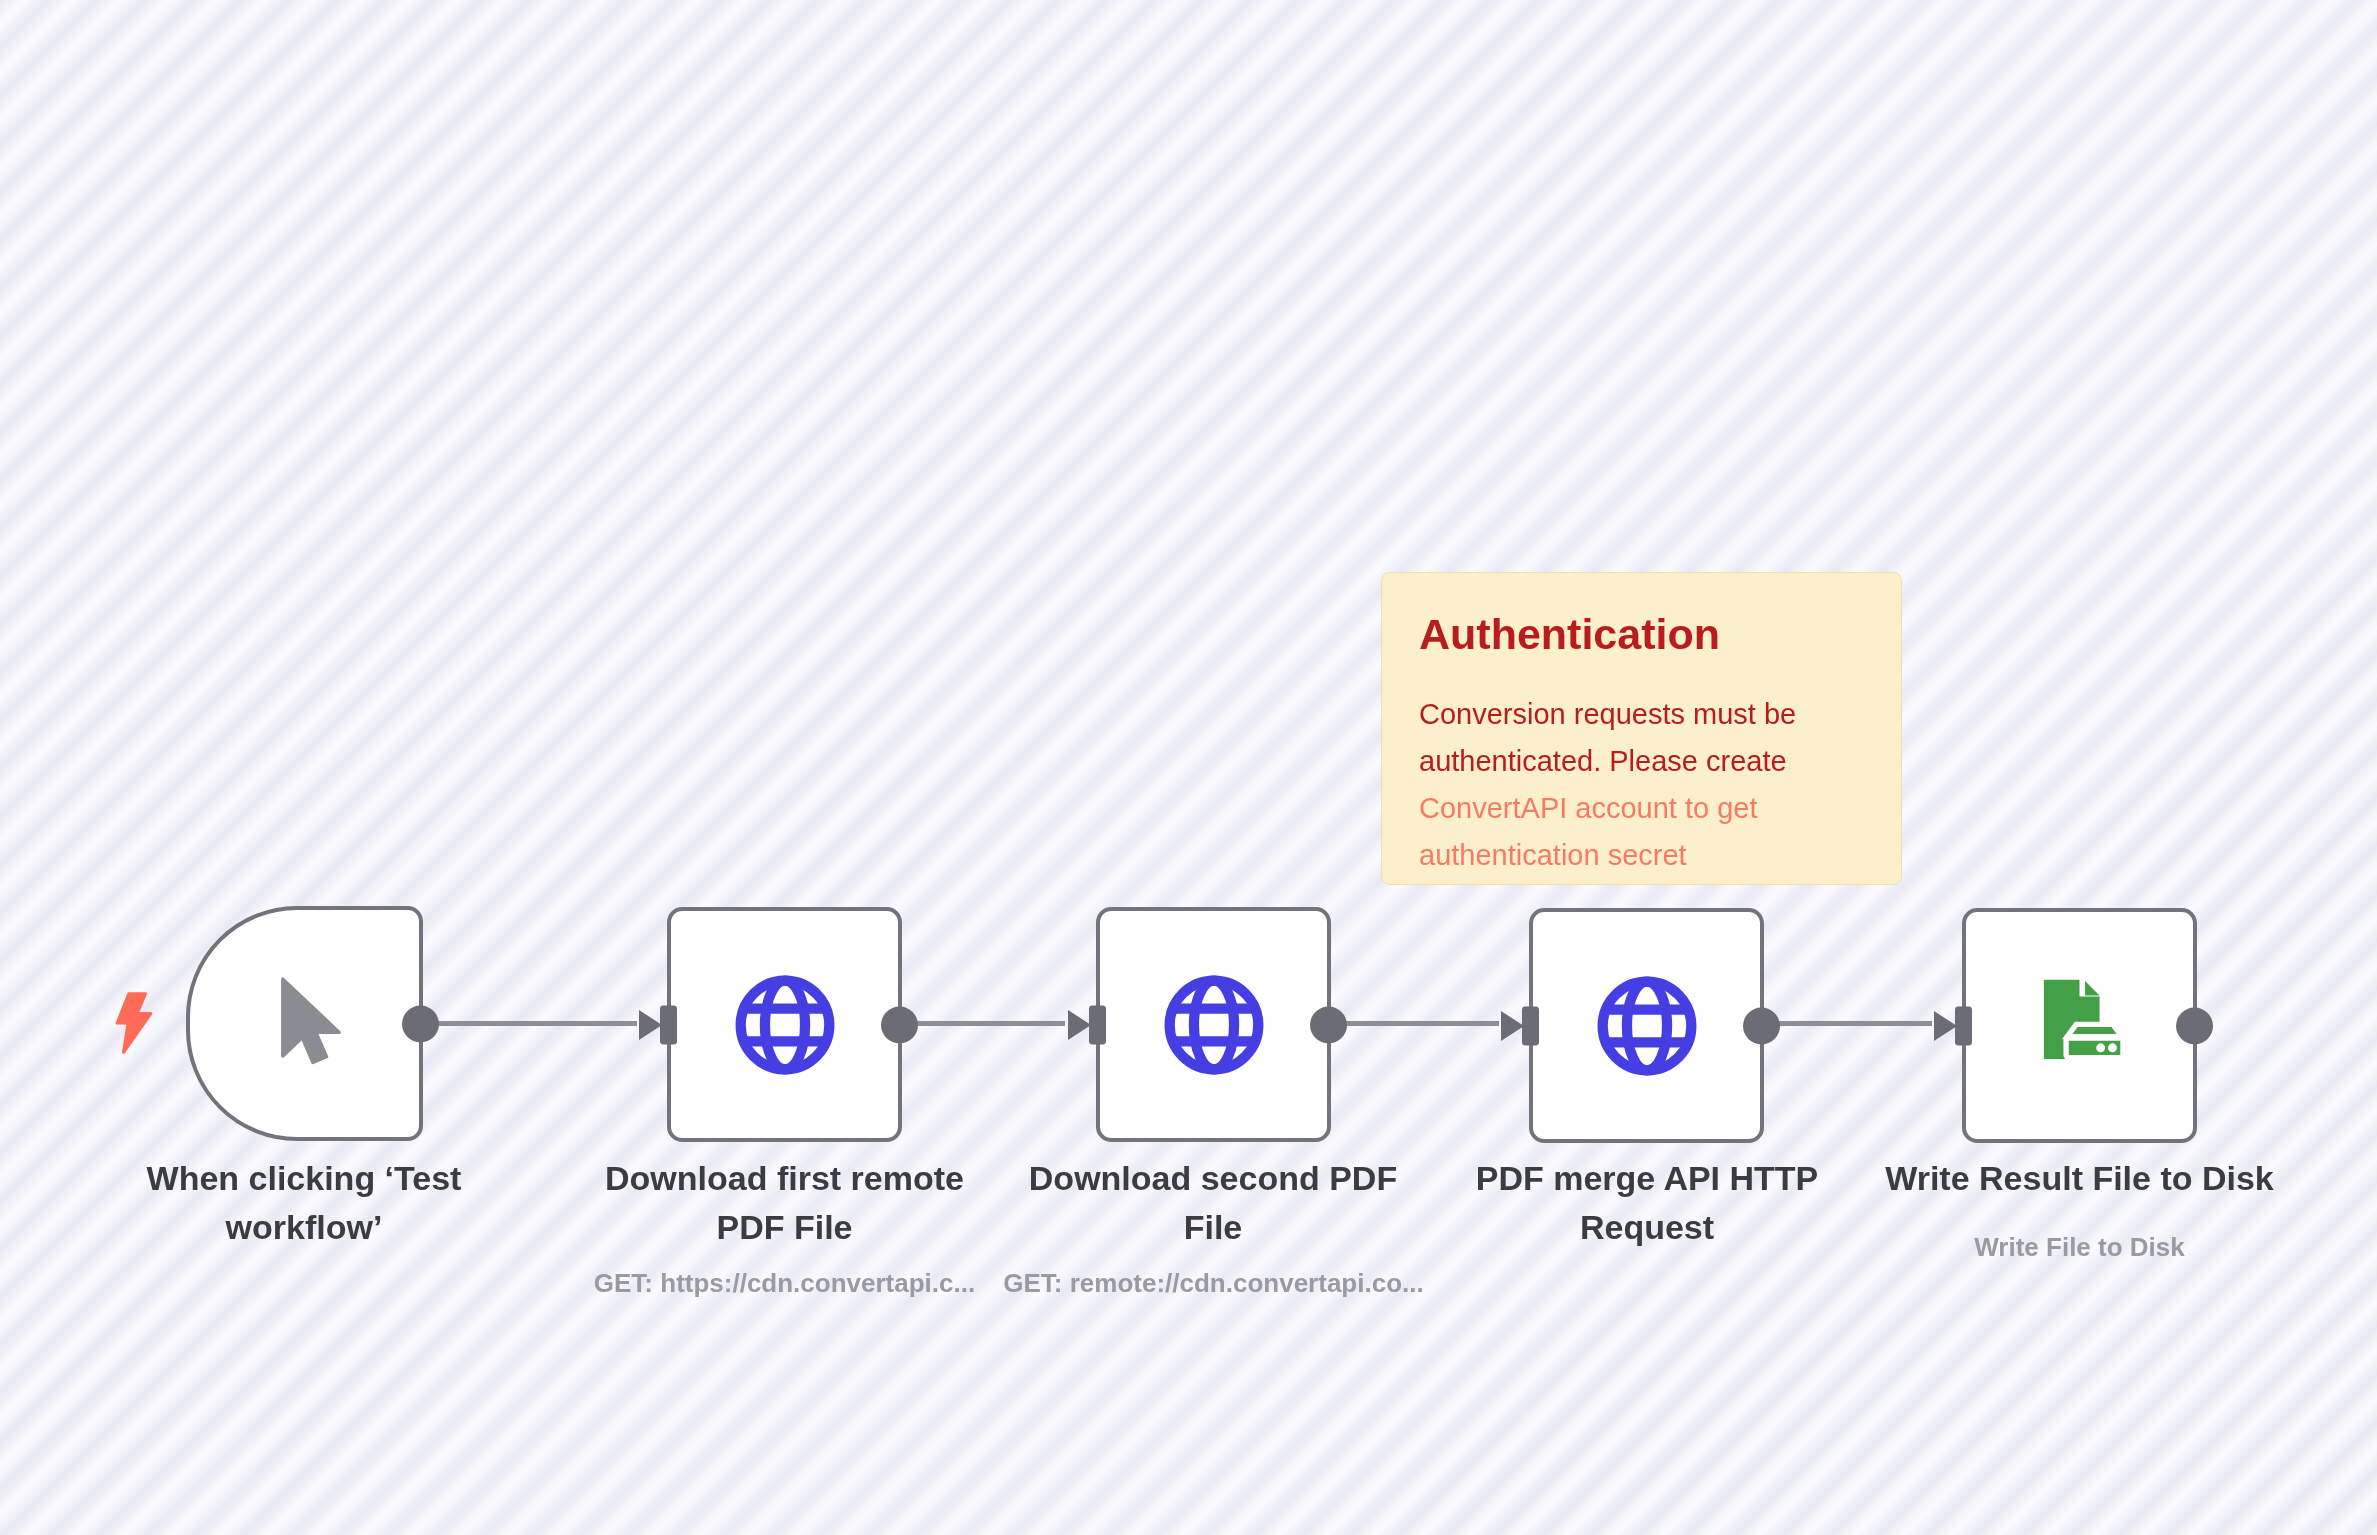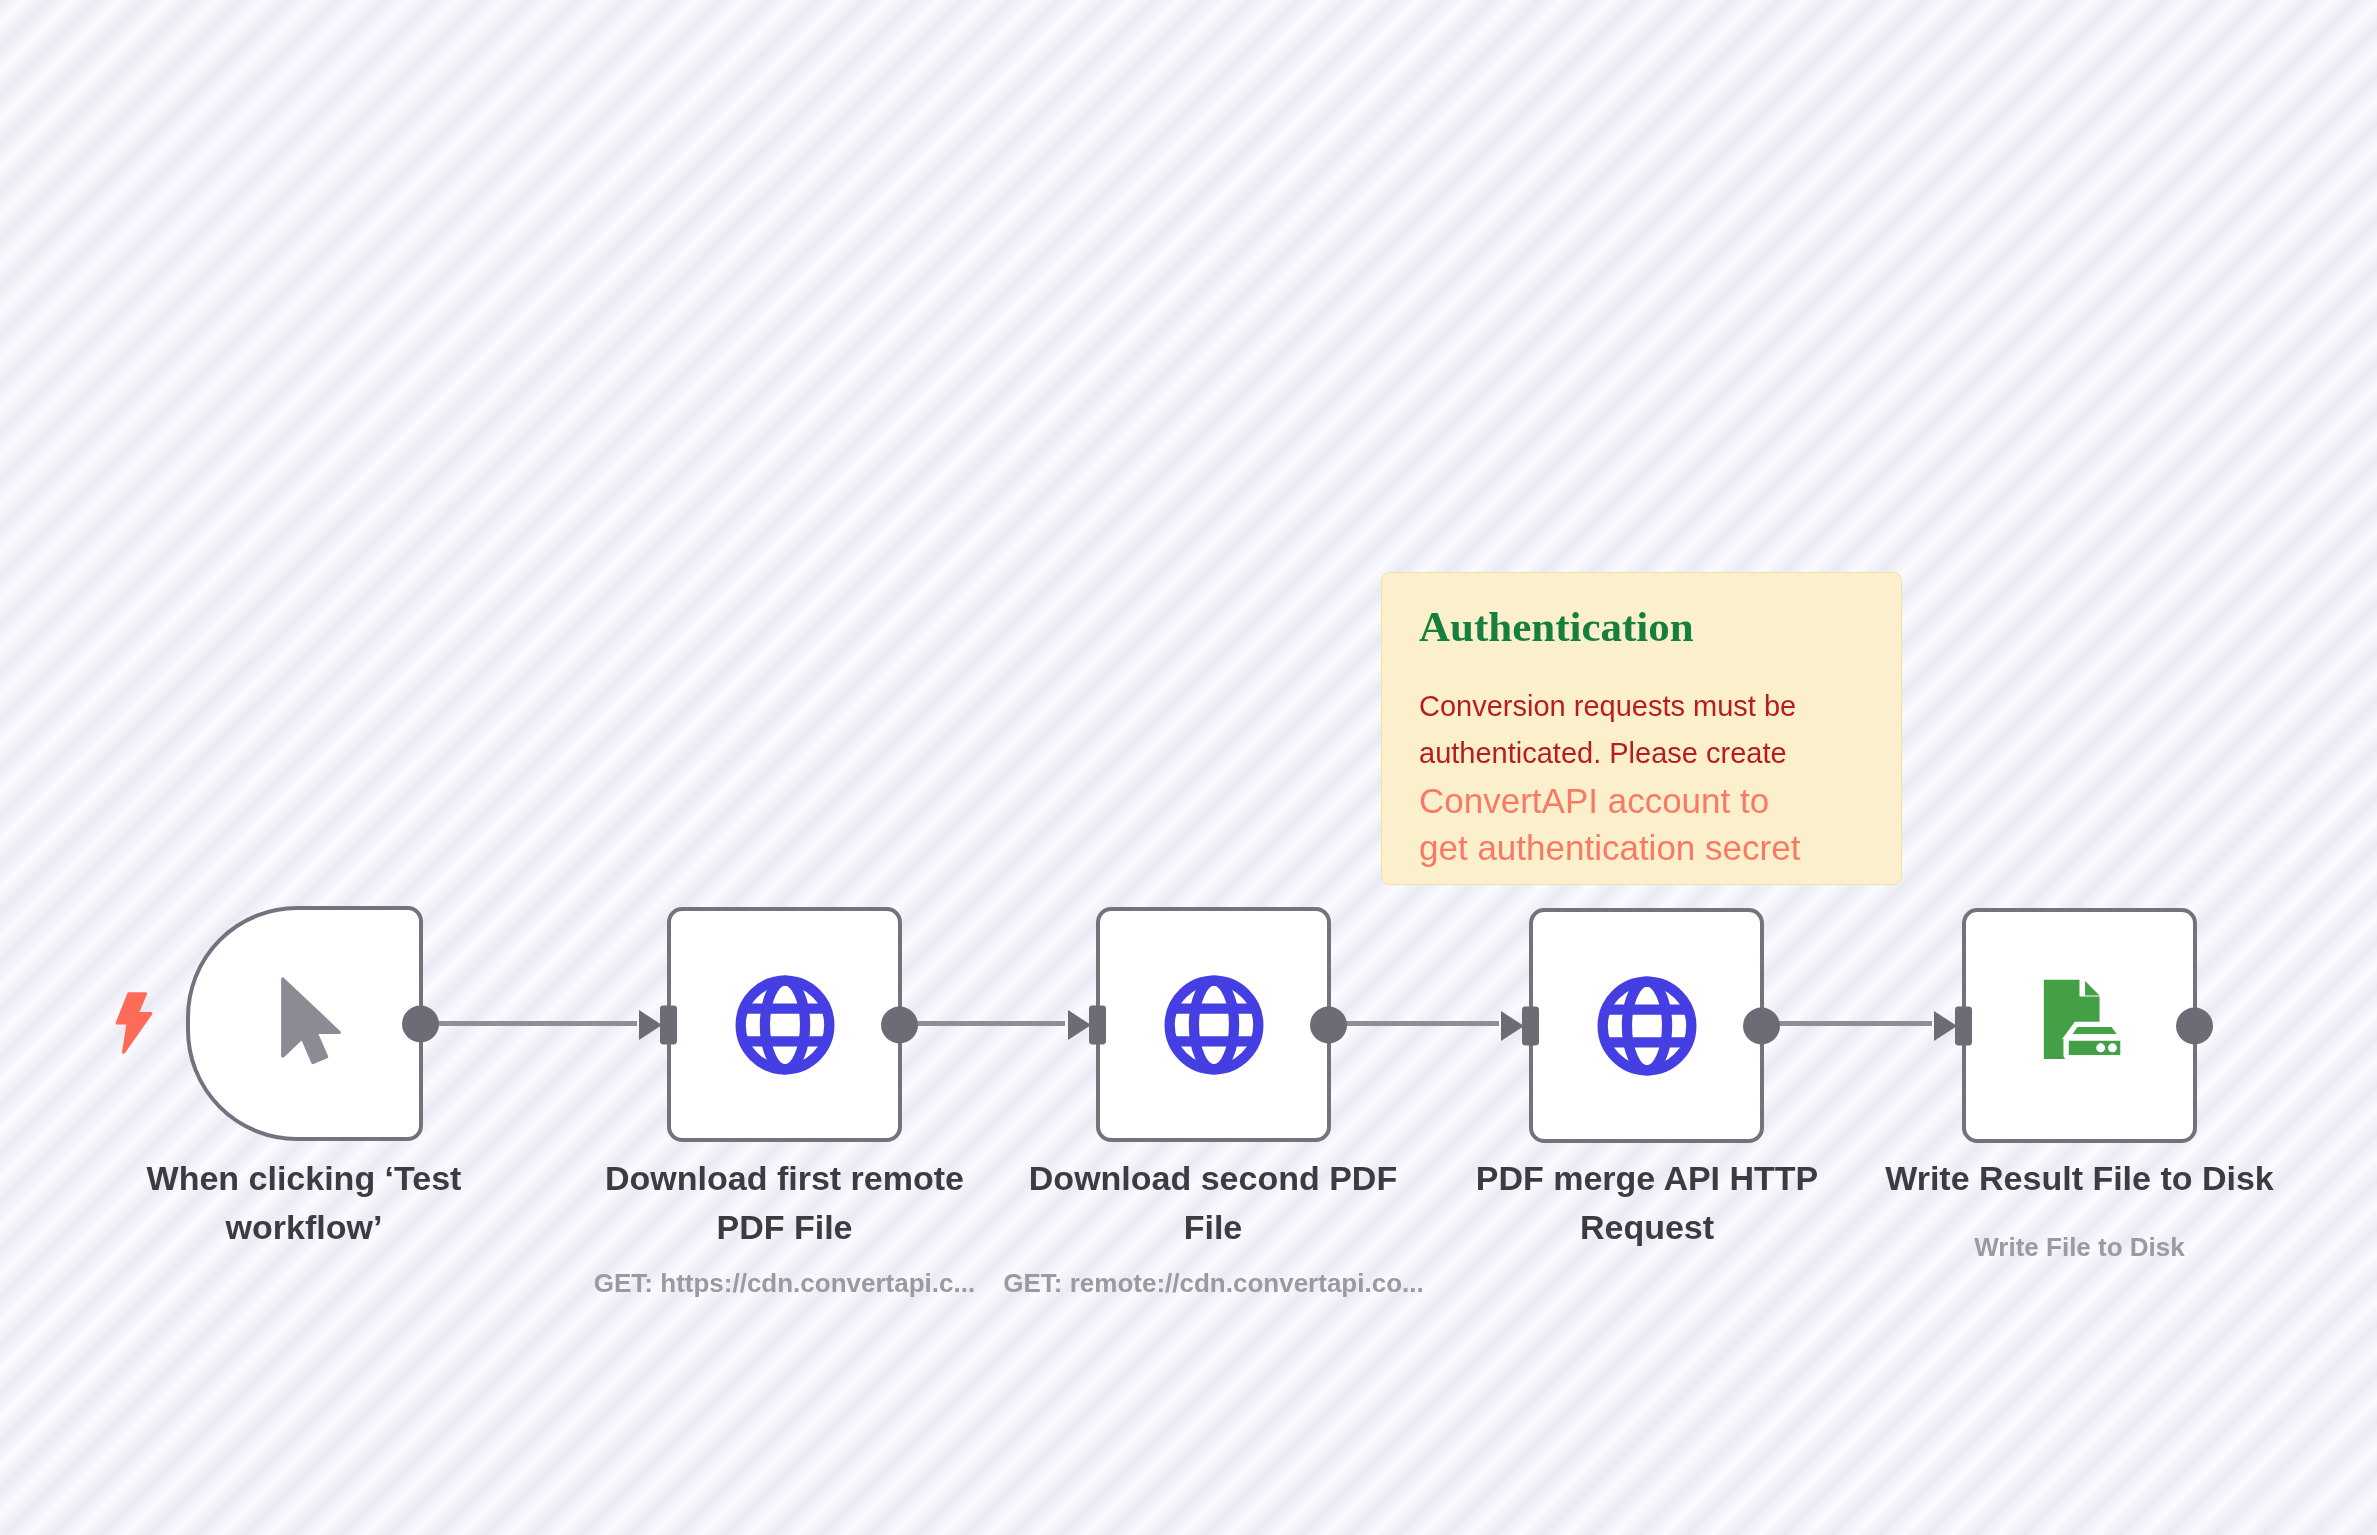--- a/index.html
+++ b/index.html
@@ -55,23 +55,23 @@
   .sub{position:absolute;text-align:center;font-size:26px;line-height:34px;
     font-weight:700;color:#9a9aa2;z-index:4;white-space:nowrap;}
   .sub.s2{left:546px;top:1266px;width:477px;}
   .sub.s3{left:975px;top:1266px;width:477px;}
   .sub.s5{left:1841px;top:1230px;width:477px;}
 
   
   .sticky{position:absolute;left:1381px;top:572px;width:521px;height:313px;
     box-sizing:border-box;background:#fcf0cc;border:1.7px solid #f1e1a4;border-radius:8.5px;
     padding:29px 37px 0 37px;overflow:hidden;z-index:5;}
-  .sticky h2{margin:0 0 32px 0;font-size:43px;line-height:49px;font-weight:700;color:#15803d;font-family:Liberation Serif, serif;}
+  .sticky h2{margin:8px 0 32px 0;font-size:43px;line-height:49px;font-weight:700;color:#b91c1c;}
   .sticky p{margin:0;width:391px;font-size:29px;line-height:47px;color:#b91c1c;}
-  .sticky a{display:block;width:391px;font-size:35px;line-height:47px;
+  .sticky a{display:block;width:391px;font-size:29px;line-height:47px;
     color:#f87a64;text-decoration:none;cursor:pointer;}
 </style>
 </head>
 <body>
 
 <div class="canvas">
 
   <svg class="lightning" viewBox="0 0 22 30">
     <path d="M12.5 1 H8.5 L3 15 h5.2 L6 29 L19 10.5 h-6.5 L16.5 1 Z" fill="#ff6b57" stroke="#ff6b57" stroke-width="1.5" stroke-linejoin="round"></path>
   </svg>

